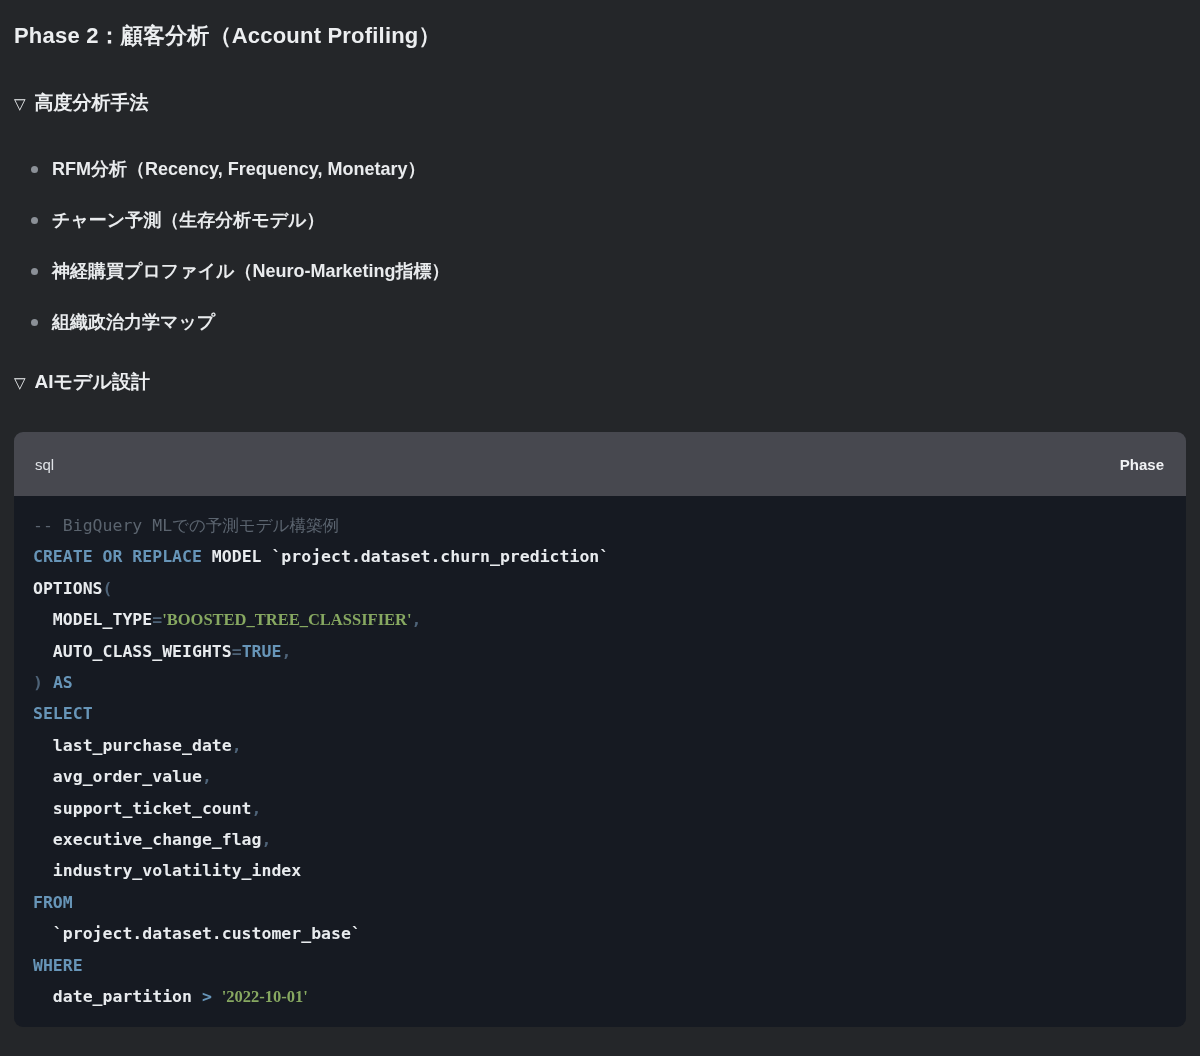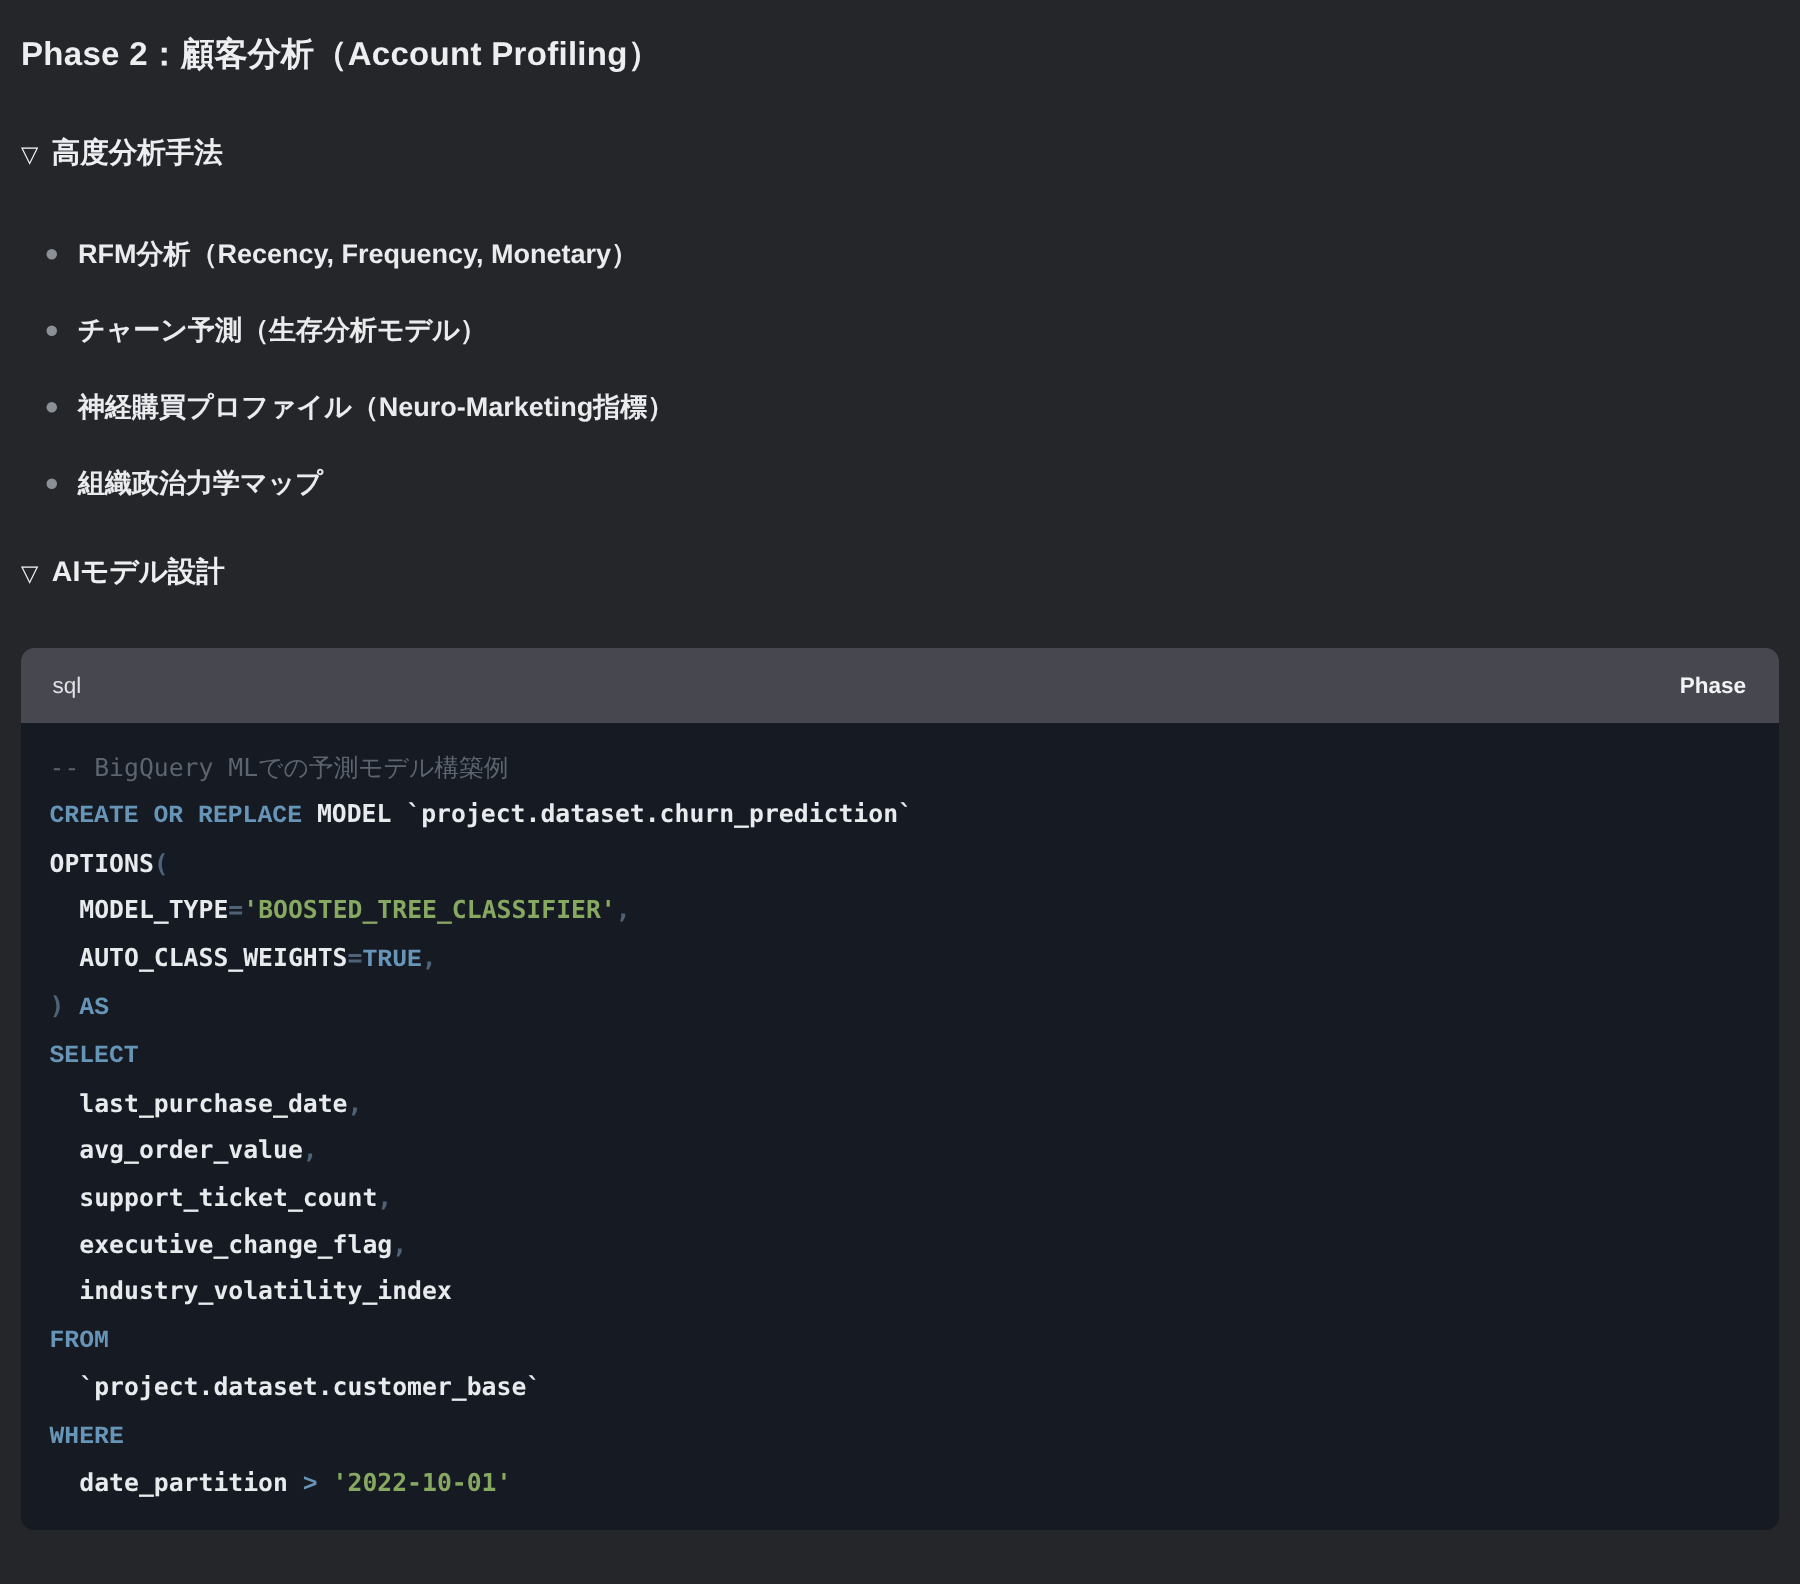--- a/index.html
+++ b/index.html
@@ -67,21 +67,21 @@
   }
   .section-heading.second {
     margin-top: 35px;
   }
   .code-block {
     margin-top: 38px;
     border-radius: 9px;
     overflow: hidden;
   }
   .code-header {
-    height: 50px;
+    height: 64px;
     background: #47484f;
     display: flex;
     align-items: center;
     justify-content: space-between;
     padding: 0 22px 0 21px;
   }
   .code-language {
     font-size: 15px;
     font-weight: 500;
     color: #e0e3e7;
@@ -101,23 +101,23 @@
     padding: 14px 20px 14px 19px;
     font-family: "DejaVu Sans Mono", "Liberation Mono", monospace;
     font-size: 16.5px;
     font-weight: 700;
     line-height: 31.4px;
   }
   .code-line {
     white-space: pre;
   }
   .tok-cm  { color: var(--c-comment); font-weight: 400; text-align: right; }
-  .tok-kw  { color: var(--c-keyword); font-family: Liberation Mono, monospace; }
+  .tok-kw  { color: var(--c-keyword); }
   .tok-id  { color: var(--c-identifier); }
-  .tok-str { color: var(--c-string); }
+  .tok-str { color: var(--c-string); font-family: Liberation Serif, serif; }
   .tok-pt  { color: var(--c-punctuation); }
 </style>
 </head>
 <body>
 
 <div class="page">
 
   <h1 class="page-title">Phase 2：顧客分析（Account Profiling）</h1>
 
   <h2 class="section-heading">

